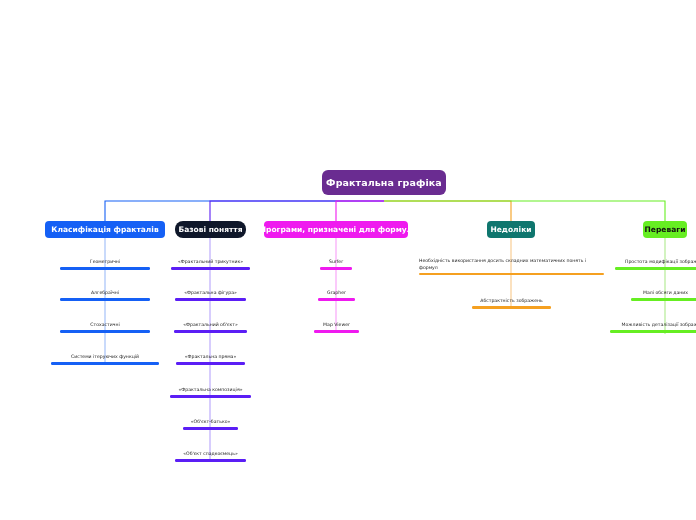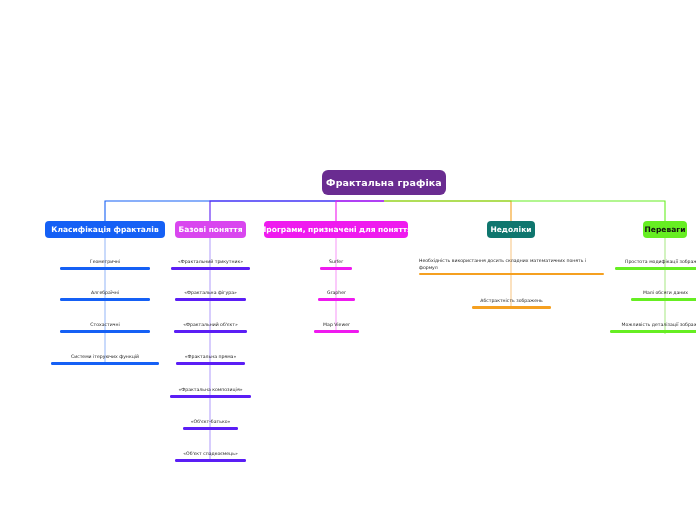--- a/index.html
+++ b/index.html
@@ -133,21 +133,21 @@
   <div class="leaf-node" style="left:23px; top:322px; width:90px;">
     <div class="leaf-label">Стохастичні</div>
     <div class="leaf-bar" style="background: rgb(21, 96, 245);"></div>
   </div>
 
   <div class="leaf-node" style="left:14px; top:354px; width:108px;">
     <div class="leaf-label">Системи ітеруючих функцій</div>
     <div class="leaf-bar" style="background: rgb(21, 96, 245);"></div>
   </div>
 
-  <div class="branch-node" style="left: 138px; top: 221px; width: 71px; background: #d946ef; color: rgb(255, 255, 255);">Базові поняття</div>
+  <div class="branch-node" style="left: 138px; top: 221px; width: 71px; background: #0f172a; color: rgb(255, 255, 255); border-radius: 8px;">Базові поняття</div>
 
   <div class="leaf-node" style="left:134px; top:259px; width:79px;">
     <div class="leaf-label">«Фрактальний трикутник»</div>
     <div class="leaf-bar" style="background: rgb(91, 30, 245);"></div>
   </div>
 
   <div class="leaf-node" style="left:138px; top:290px; width:71px;">
     <div class="leaf-label">«Фрактальна фігура»</div>
     <div class="leaf-bar" style="background: rgb(91, 30, 245);"></div>
   </div>
@@ -170,21 +170,21 @@
   <div class="leaf-node" style="left:146px; top:419px; width:55px;">
     <div class="leaf-label">«Об'єкт-батько»</div>
     <div class="leaf-bar" style="background: rgb(91, 30, 245);"></div>
   </div>
 
   <div class="leaf-node" style="left:138px; top:451px; width:71px;">
     <div class="leaf-label">«Об'єкт спадкоємець»</div>
     <div class="leaf-bar" style="background: rgb(91, 30, 245);"></div>
   </div>
 
-  <div class="branch-node" style="left: 227px; top: 221px; width: 144px; background: rgb(239, 26, 239); color: rgb(255, 255, 255);">Програми, призначені для поняття</div>
+  <div class="branch-node" style="left: 227px; top: 221px; width: 144px; background: rgb(239, 26, 239); color: rgb(255, 255, 255);">Програми, призначені для формул</div>
 
   <div class="leaf-node" style="left:283px; top:259px; width:32px;">
     <div class="leaf-label">Surfer</div>
     <div class="leaf-bar" style="background: rgb(239, 26, 239);"></div>
   </div>
 
   <div class="leaf-node" style="left:281px; top:290px; width:37px;">
     <div class="leaf-label">Grapher</div>
     <div class="leaf-bar" style="background: rgb(239, 26, 239);"></div>
   </div>

